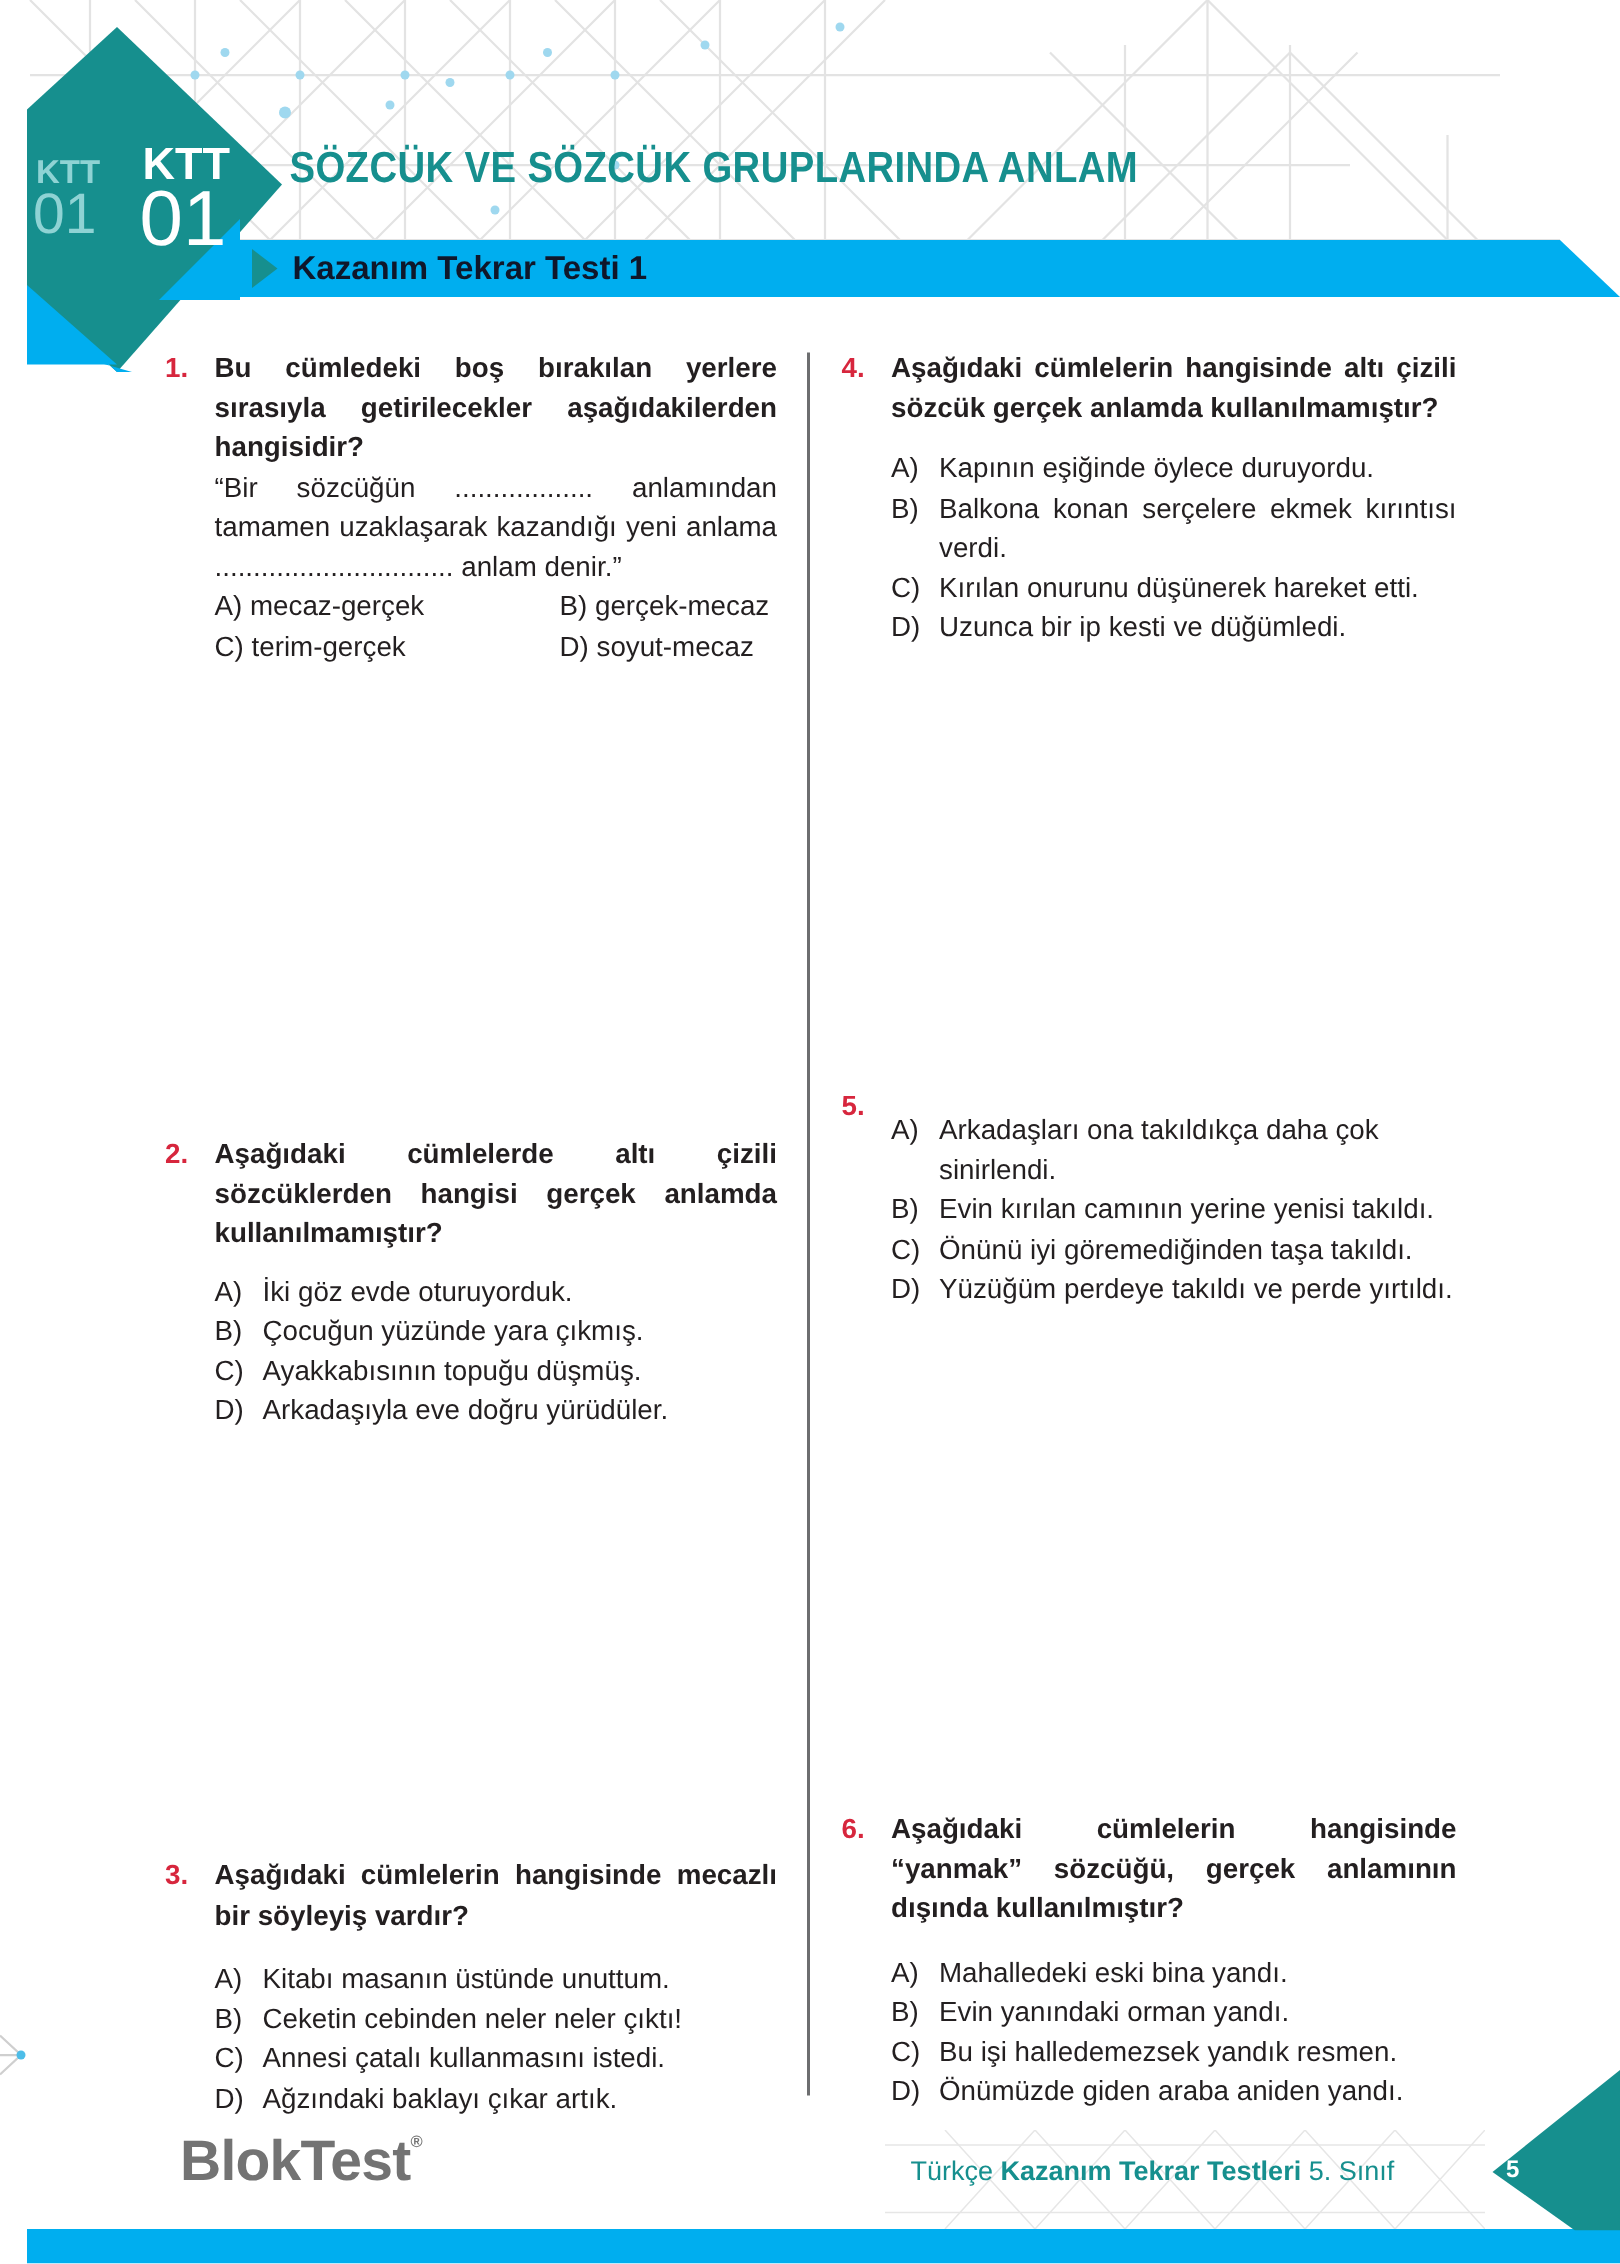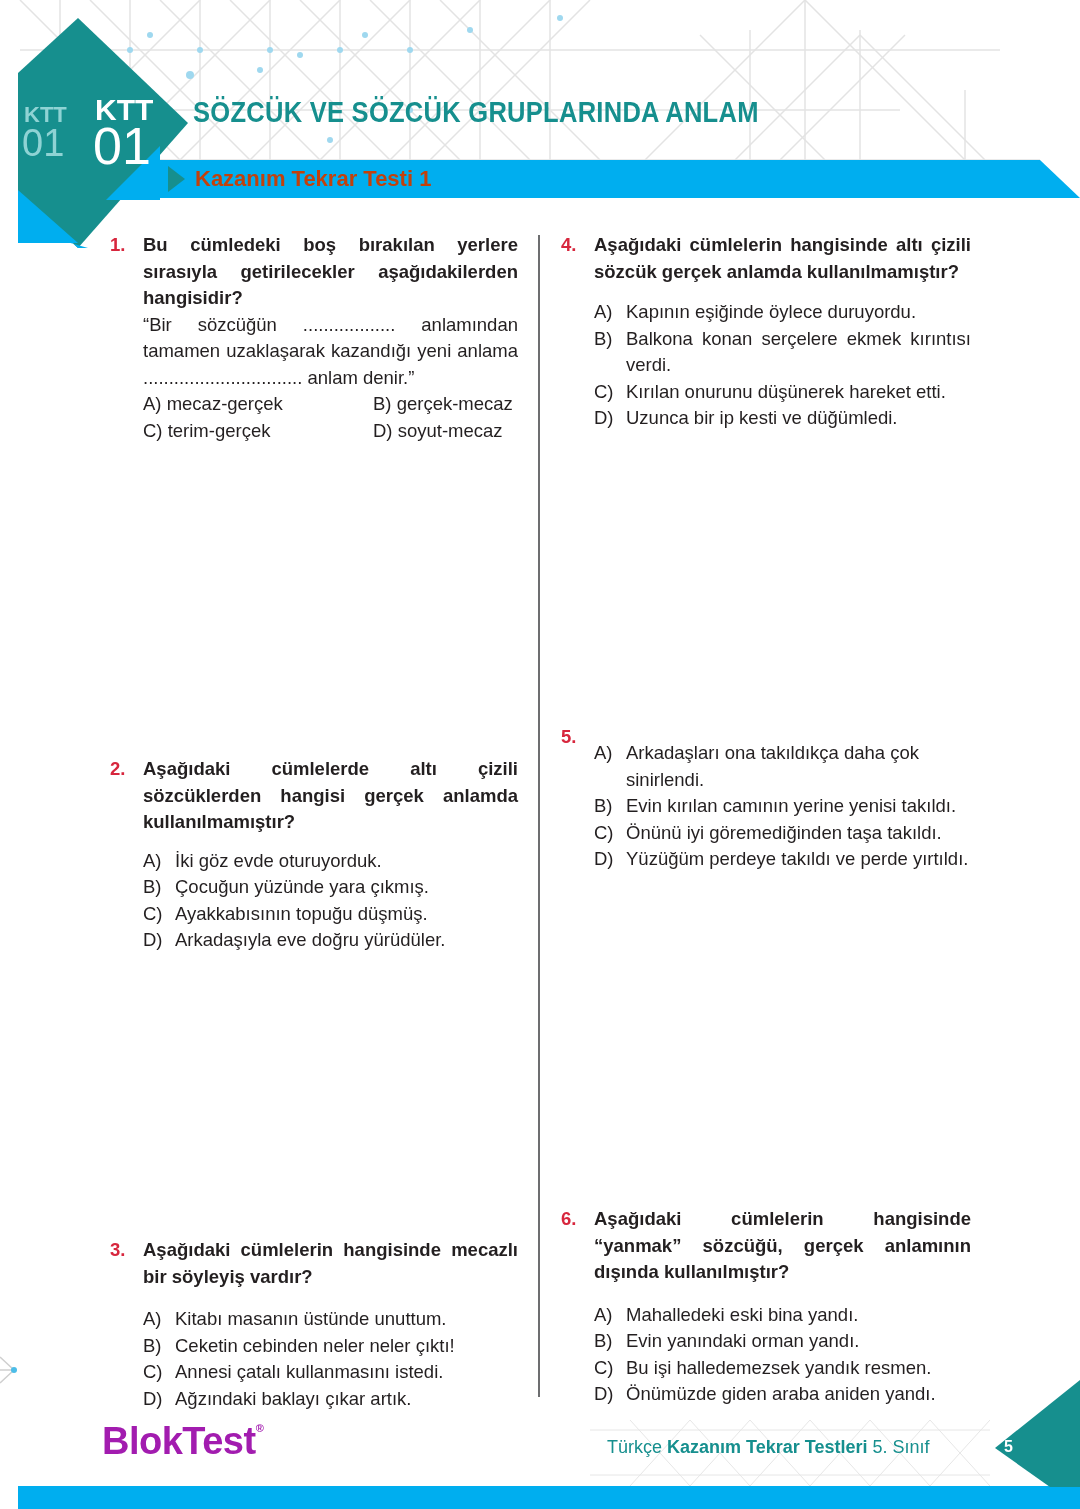--- a/index.html
+++ b/index.html
@@ -7,34 +7,34 @@
          font-family:"Liberation Sans", sans-serif; color:#231f20; }
   .bg-pattern { position:absolute; left:0; top:0; width:1080px; height:200px; z-index:0; }
   .badge { position:absolute; left:18px; top:18px; width:180px; height:230px; z-index:2; }
   .ktt-small { position:absolute; left:24px; top:104px; color:#8fd3d4; font-weight:bold; font-size:22px; z-index:3; line-height:1; }
   .num-small { position:absolute; left:22px; top:124px; color:#8fd3d4; font-size:38px; z-index:3; line-height:1; }
   .ktt-big { position:absolute; left:95px; top:95px; color:#ffffff; font-weight:bold; font-size:30px; z-index:3; line-height:1; }
   .num-big { position:absolute; left:93px; top:120px; color:#ffffff; font-size:52px; z-index:3; line-height:1; }
   .title { position:absolute; left:193px; top:96px; color:#168f8e; font-weight:bold; font-size:29px;
            z-index:3; letter-spacing:0.3px; transform:scaleX(0.88); transform-origin:left; white-space:nowrap; }
   .subbar { position:absolute; left:160px; top:160px; width:920px; height:38px; z-index:2; }
-  .subtitle { position:absolute; left:195px; top:166px; color:#c2410c; font-weight:bold; font-size:22px; z-index:3; }
+  .subtitle { position:absolute; left:195px; top:166px; color:#0f172a; font-weight:bold; font-size:22px; z-index:3; }
   .divider { position:absolute; left:538px; top:235px; width:2px; height:1162px; background:#6d6e70; z-index:1; }
   .q { position:absolute; font-size:18.5px; line-height:26.5px; z-index:2; }
   .q .num { position:absolute; left:0; top:0; color:#d7263d; font-weight:bold; }
   .q .body { margin-left:33px; }
   .q .stem { text-align:justify; }
   .q .bold { font-weight:bold; }
   .q .opts { margin-top:12px; }
   .opt { display:flex; }
   .opt .lbl { width:32px; flex:none; }
   .opt .txt { flex:1; }
   .u { text-underline-offset:4px; text-decoration-thickness:1.5px; }
   .grid2 { display:grid; grid-template-columns: 230px 150px; row-gap:0; }
-  .logo { position:absolute; left:102px; top:1420px; color:#a21caf; font-weight:bold; font-size:38px; z-index:3; letter-spacing:-0.5px; }
+  .logo { position:absolute; left:120px; top:1420px; color:#737373; font-weight:bold; font-size:38px; z-index:3; letter-spacing:-0.5px; }
   .logo sup { font-size:11px; vertical-align:top; position:relative; top:2px; }
   .footer-text { position:absolute; left:607px; top:1437px; color:#168f8e; font-size:18px; z-index:3; }
   .footer-text b { font-weight:bold;text-align:right; }
   .page-num { position:absolute; left:1004px; top:1438px; color:#ffffff; font-weight:bold; font-size:16px; z-index:4; }
   .bottom-bar { position:absolute; left:18px; top:1486px; width:1062px; height:23px; background:#00aeef; z-index:2; }
   .corner { position:absolute; left:990px; top:1380px; width:90px; height:107px; z-index:3; }
   .edge-marker { position:absolute; left:0; top:1355px; width:20px; height:30px; z-index:1; }
   .foot-pattern { position:absolute; left:590px; top:1420px; width:400px; height:66px; z-index:1; }
 </style>
 </head>

